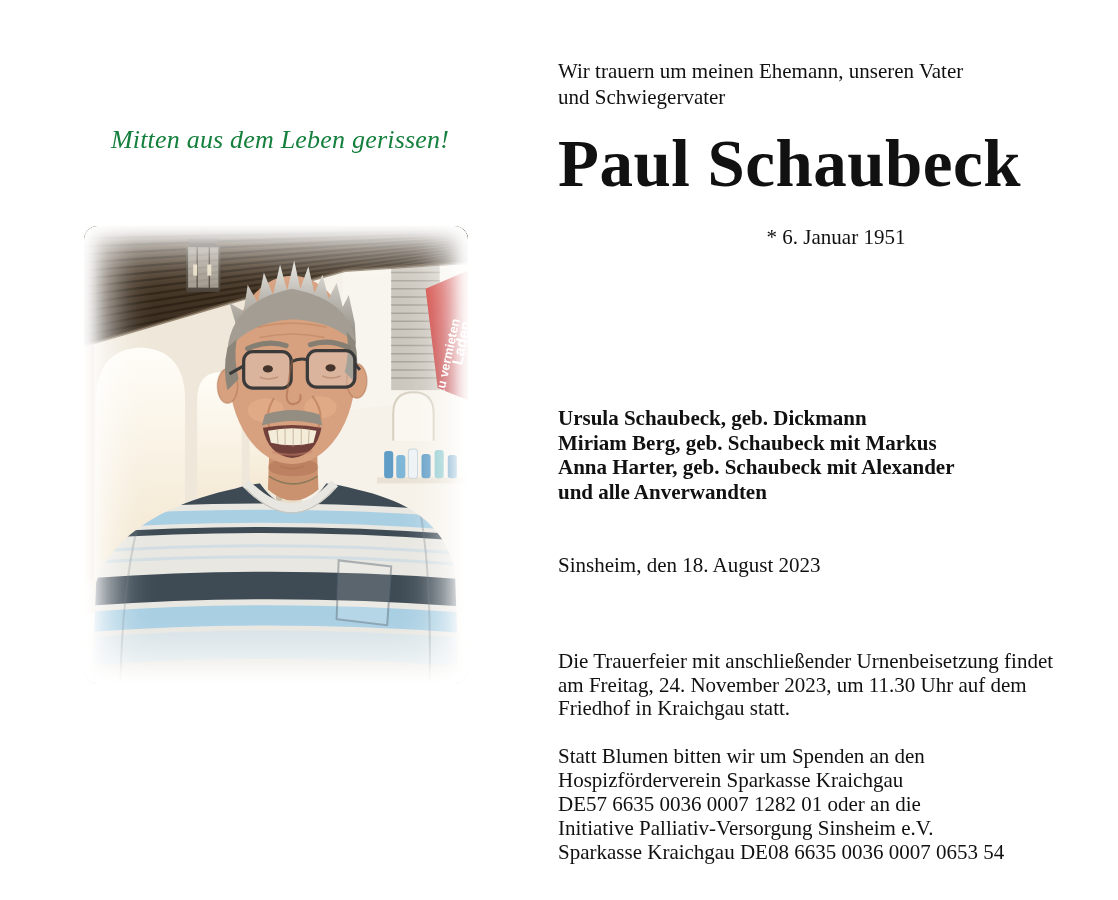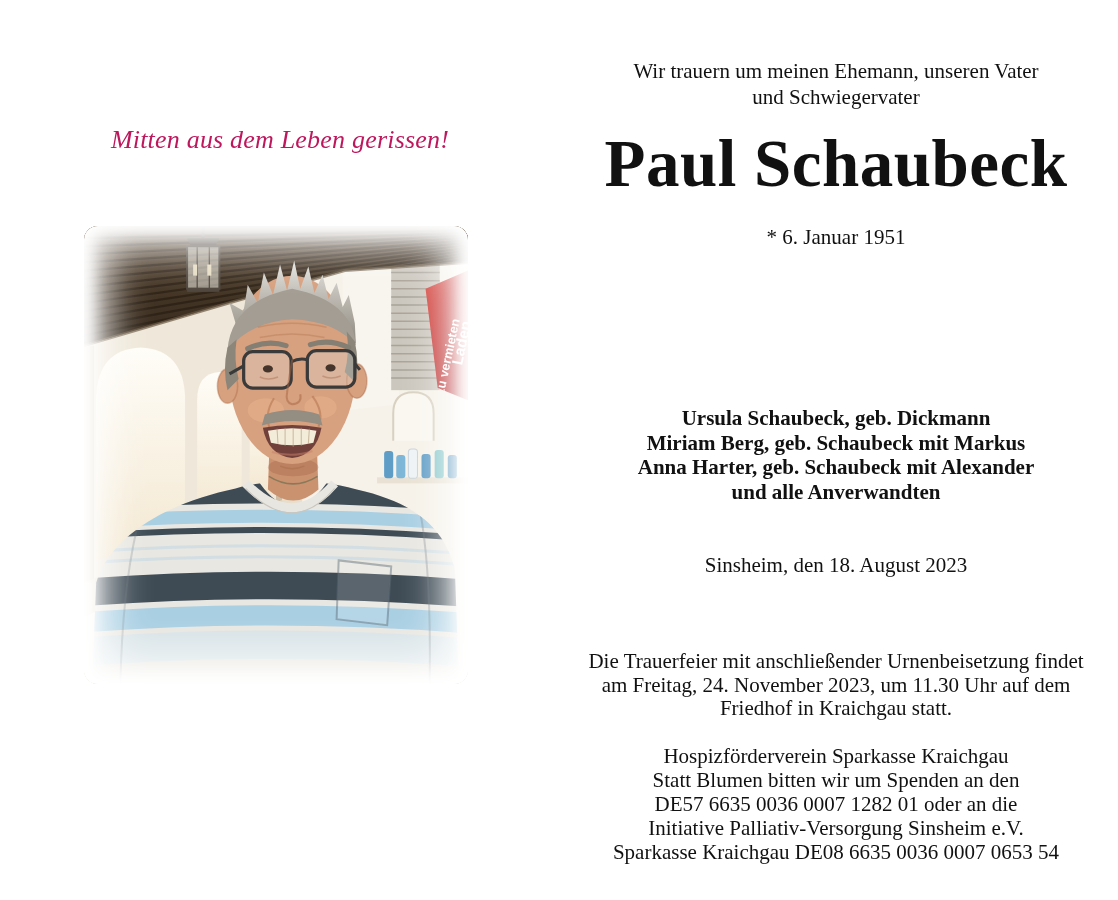--- a/index.html
+++ b/index.html
@@ -2,32 +2,32 @@
 <html><head>
 <meta charset="utf-8">
 <style>
   html,body{margin:0;padding:0;background:#ffffff;}
   .page{
     position:relative;width:1118px;height:900px;background:#ffffff;
     font-family:"Liberation Serif", serif;color:#111;overflow:hidden;
   }
   .left-headline{
     position:absolute;left:60px;top:125px;width:440px;text-align:center;
-    font-style:italic;font-size:26px;color:#be185d;letter-spacing:.2px;
+    font-style:italic;font-size:26px;color:#15803d;letter-spacing:.2px;
   }
   .photo{
     position:absolute;left:84px;top:226px;width:384px;height:458px;
     border-radius:14px;overflow:hidden;background:#f7f3ea;
   }
   .photo svg{display:block;width:100%;height:100%;}
   .photo::after{
     content:"";position:absolute;inset:0;border-radius:14px;pointer-events:none;
     box-shadow:inset 0 0 16px 8px #ffffff, inset 0 0 42px 24px rgba(255,255,255,.92);
   }
-  .right-col{position:absolute;left:558px;top:0;width:556px;height:900px;text-align:center;}
+  .right-col{position:absolute;left:558px;top:0;width:556px;height:900px;}
   .right-col > div, .right-col > h1{position:absolute;left:0;width:100%;margin:0;}
   .intro{top:58px;font-size:21px;line-height:26px;}
   .name{top:128px;font-size:67px;line-height:70px;font-weight:bold;letter-spacing:.5px;}
   .dates{top:225px;font-size:21px;display:flex;justify-content:center;gap:18px;}
   .family{top:406px;font-size:21px;font-weight:bold;line-height:24.5px;}
   .place-date{top:553px;font-size:21px;}
   .funeral{top:650px;font-size:21px;line-height:23.5px;}
   .donations{top:744px;font-size:21px;line-height:24px;}
   .sign-text{font-family:"Liberation Sans", sans-serif;font-weight:bold;fill:#ffffff;}
 </style>
@@ -268,21 +268,21 @@
 
     <div class="place-date">Sinsheim, den 18. August 2023</div>
 
     <div class="funeral">
       <div>Die Trauerfeier mit anschließender Urnenbeisetzung findet</div>
       <div>am Freitag, 24. November 2023, um 11.30 Uhr auf dem</div>
       <div>Friedhof in Kraichgau statt.</div>
     </div>
 
     <div class="donations">
+      <div>Statt Blumen bitten wir um Spenden an den</div>
       <div>Hospizförderverein Sparkasse Kraichgau</div>
-      <div>Statt Blumen bitten wir um Spenden an den</div>
       <div>DE57 6635 0036 0007 1282 01 oder an die</div>
       <div>Initiative Palliativ-Versorgung Sinsheim e.V.</div>
       <div>Sparkasse Kraichgau DE08 6635 0036 0007 0653 54</div>
     </div>
   </div>
 
 </div>
 
 </body></html>

